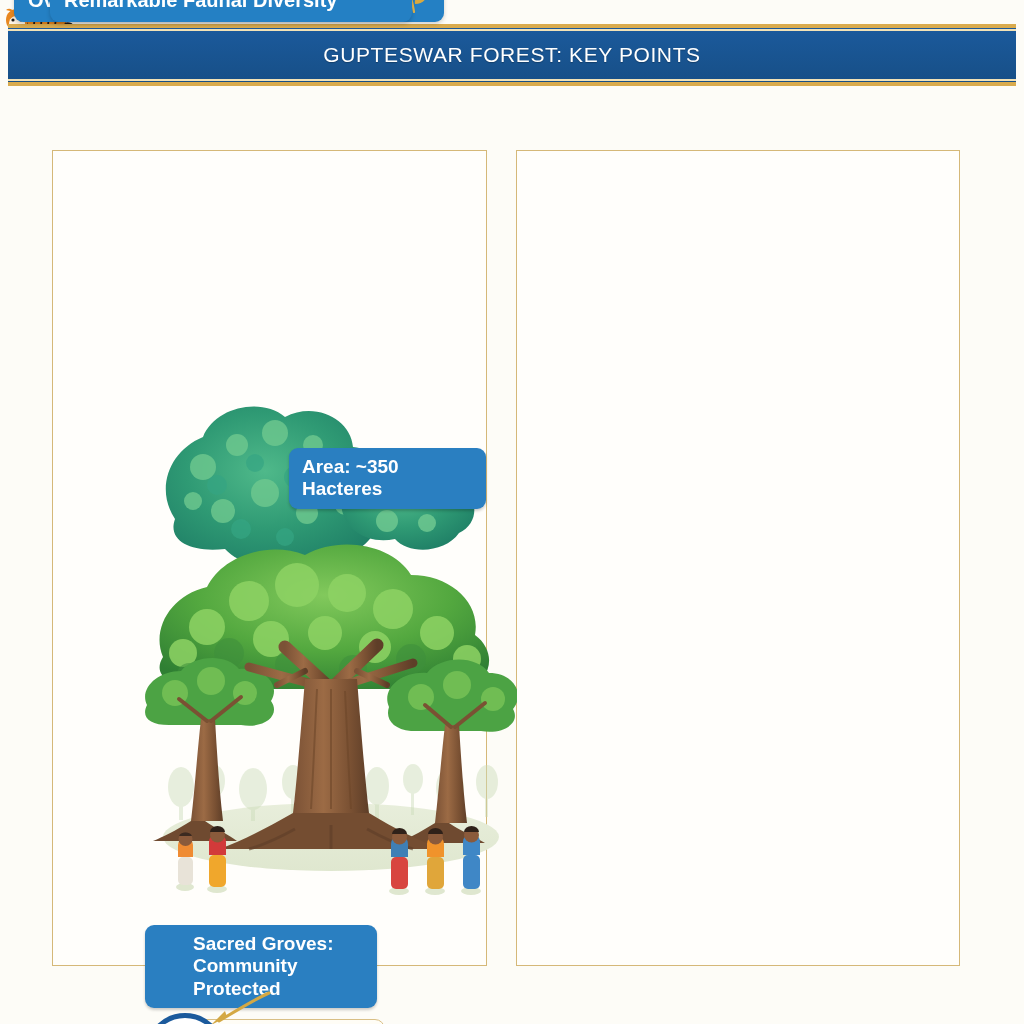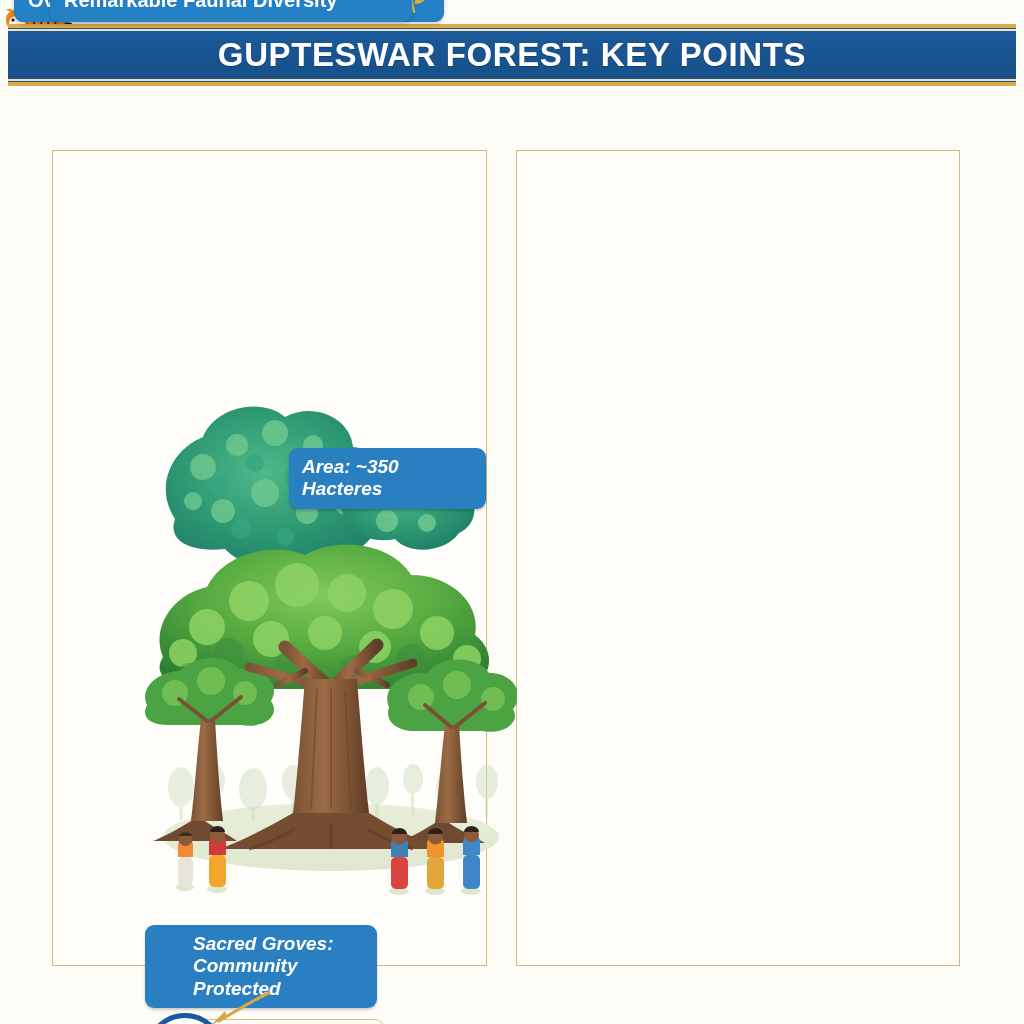--- a/index.html
+++ b/index.html
@@ -35,22 +35,22 @@
     content: "";
     position: absolute;
     left: 0; right: 0;
     height: 2px;
     background: #f2e2b6;
   }
   #title-banner::before { top: 1px; }
   #title-banner::after  { bottom: 1px; }
   #banner-title {
     color: #ffffff;
-    font-size: 33px;
-    font-weight: bold;
+    font-size: 21px;
+    font-weight: normal;
     letter-spacing: 0.6px;
     text-shadow: 0 1px 1px rgba(0,0,0,0.25);
     position: relative;
     z-index: 2;
   }
 
   
   .panel {
     position: absolute;
     top: 150px;
@@ -92,21 +92,20 @@
     color: #fff;
     border-radius: 9px;
     font-size: 19px;
     font-weight: bold;
     line-height: 1.18;
     padding: 8px 13px;
     box-sizing: border-box;
     box-shadow: 0 2px 3px rgba(0,0,0,0.2);
     z-index: 6;
     white-space: pre-line;
-    font-style: italic;
   }
   #pill-area     { left: 236px; top: 297px; }
   #pill-sacred   { left: 92px;  top: 774px; width: 232px; padding-left: 48px; }
 
   
   #culture-box {
     position: absolute;
     left: 142px;
     top: 868px;
     width: 190px;

